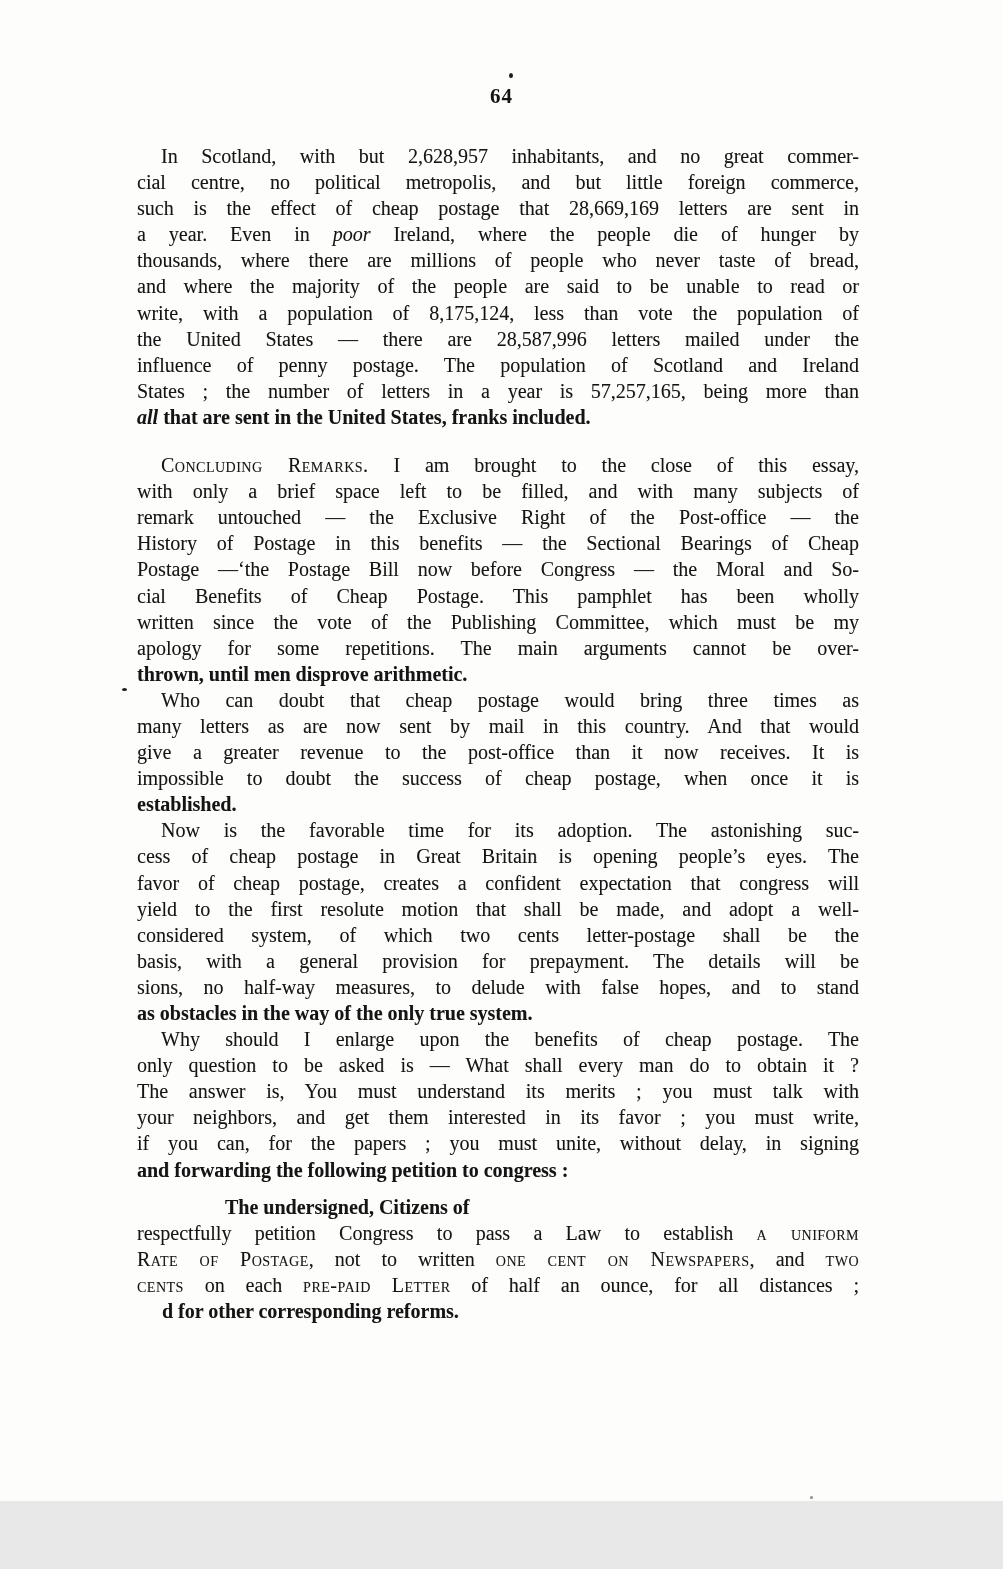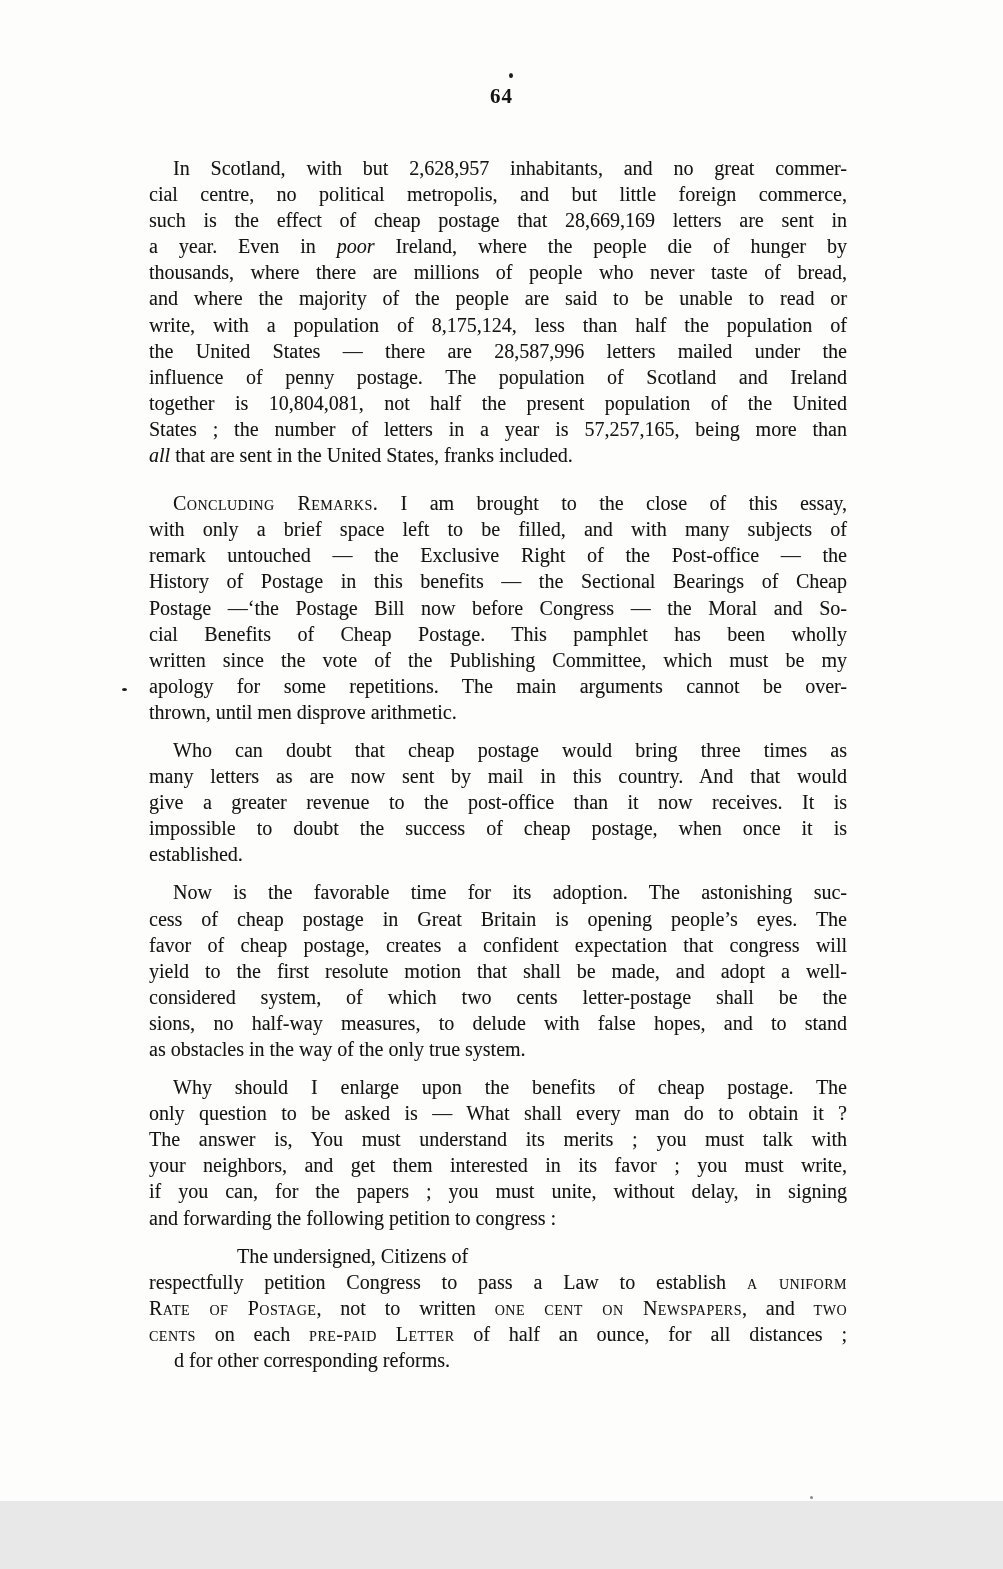--- a/index.html
+++ b/index.html
@@ -15,26 +15,26 @@
   .page-number {
     position:absolute; top:84px; left:0; right:0;
     text-align:center;
     font-size:21px; font-weight:700; letter-spacing:1px;
   }
   .text-block {
     position:absolute; left:137px; top:143px; width:722px;
     font-size:20px; line-height:26.1px;
     text-shadow:0.3px 0.3px 0 rgba(20,20,20,0.25);
   }
-  .block { margin:12px; }
+  .block { margin:0; }
   .gap-lg { margin-top:22px; }
   .gap-xl { margin-top:26px; }
   .gap-md { margin-top:11px; }
   .line { text-align:justify; text-align-last:justify; }
-  .line.left { text-align:left; text-align-last:left; }
+  .line.left { text-align:left; text-align-last:left;font-weight:bold; }
   .ind1 { text-indent:24px; }
   .ind2 { text-indent:55px; }
   .ind3 { text-indent:88px; }
   .ind4 { text-indent:25px; }
   .ind5 { text-indent:8px; }
   .i { font-style:italic; }
   .italic-block { font-style:italic; }
   .sc { font-variant:small-caps; letter-spacing:0.5px; }
   .speck { position:absolute; background:#1c1c1c; border-radius:50%; }
   .speck.s1 { left:509px; top:73px;  width:4px; height:5px; }
@@ -47,24 +47,23 @@
 <div class="page">
   <div class="page-number">64</div>
   <div class="text-block">
       <div class="block">
         <div class="line ind1"><span>In Scotland, with but 2,628,957 inhabitants, and no great commer-</span></div>
         <div class="line"><span>cial centre, no political metropolis, and but little foreign commerce,</span></div>
         <div class="line"><span>such is the effect of cheap postage that 28,669,169 letters are sent in</span></div>
         <div class="line"><span>a year. Even in </span><span class="i">poor</span><span> Ireland, where the people die of hunger by</span></div>
         <div class="line"><span>thousands, where there are millions of people who never taste of bread,</span></div>
         <div class="line"><span>and where the majority of the people are said to be unable to read or</span></div>
-        <div class="line"><span>write, with a population of 8,175,124, less than half the population of</span></div>
+        <div class="line"><span>write, with a population of 8,175,124, less than vote the population of</span></div>
         <div class="line"><span>the United States — there are 28,587,996 letters mailed under the</span></div>
         <div class="line"><span>influence of penny postage. The population of Scotland and Ireland</span></div>
-        <div class="line"><span>together is 10,804,081, not half the present population of the United</span></div>
         <div class="line"><span>States ; the number of letters in a year is 57,257,165, being more than</span></div>
         <div class="line left"><span class="i">all</span><span> that are sent in the United States, franks included.</span></div>
       </div>
       <div class="block gap-lg">
         <div class="line ind1"><span class="sc">Concluding Remarks.</span><span> I am brought to the close of this essay,</span></div>
         <div class="line"><span>with only a brief space left to be filled, and with many subjects of</span></div>
         <div class="line"><span>remark untouched — the Exclusive Right of the Post-office — the</span></div>
         <div class="line"><span>History of Postage in this benefits — the Sectional Bearings of Cheap</span></div>
         <div class="line"><span>Postage —‘the Postage Bill now before Congress — the Moral and So-</span></div>
         <div class="line"><span>cial Benefits of Cheap Postage. This pamphlet has been wholly</span></div>
@@ -78,20 +77,21 @@
         <div class="line"><span>give a greater revenue to the post-office than it now receives. It is</span></div>
         <div class="line"><span>impossible to doubt the success of cheap postage, when once it is</span></div>
         <div class="line left"><span>established.</span></div>
       </div>
       <div class="block">
         <div class="line ind1"><span>Now is the favorable time for its adoption. The astonishing suc-</span></div>
         <div class="line"><span>cess of cheap postage in Great Britain is opening people’s eyes. The</span></div>
         <div class="line"><span>favor of cheap postage, creates a confident expectation that congress will</span></div>
         <div class="line"><span>yield to the first resolute motion that shall be made, and adopt a well-</span></div>
         <div class="line"><span>considered system, of which two cents letter-postage shall be the</span></div>
+        <div class="line"><span>basis, with a general provision for prepayment. The details will be</span></div>
         <div class="line"><span>sions, no half-way measures, to delude with false hopes, and to stand</span></div>
         <div class="line left"><span>as obstacles in the way of the only true system.</span></div>
       </div>
       <div class="block">
         <div class="line ind1"><span>Why should I enlarge upon the benefits of cheap postage. The</span></div>
         <div class="line"><span>only question to be asked is — What shall every man do to obtain it ?</span></div>
         <div class="line"><span>The answer is, You must understand its merits ; you must talk with</span></div>
         <div class="line"><span>your neighbors, and get them interested in its favor ; you must write,</span></div>
         <div class="line"><span>if you can, for the papers ; you must unite, without delay, in signing</span></div>
         <div class="line left"><span>and forwarding the following petition to congress :</span></div>

